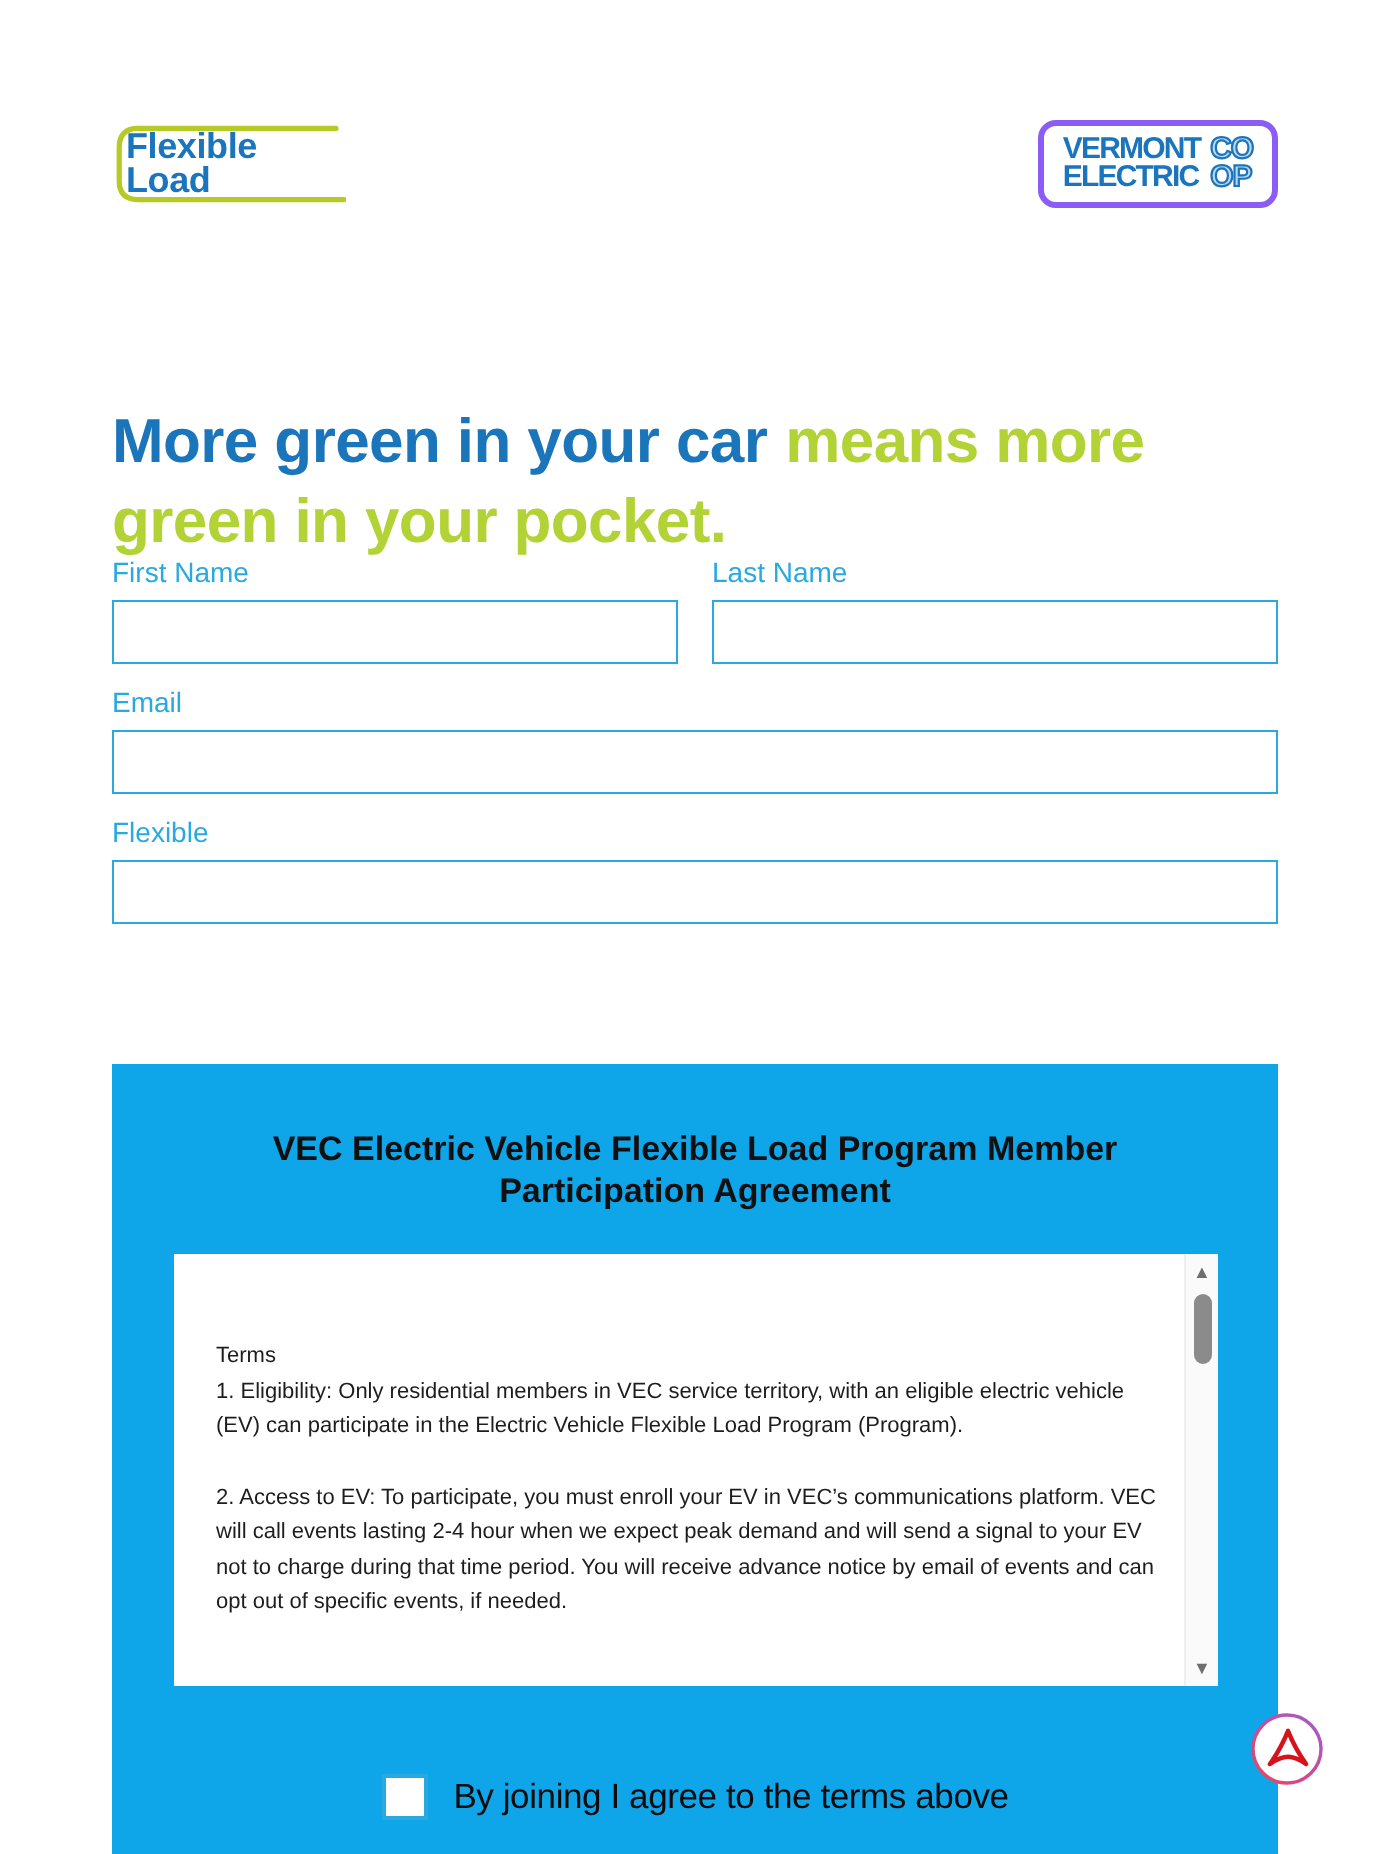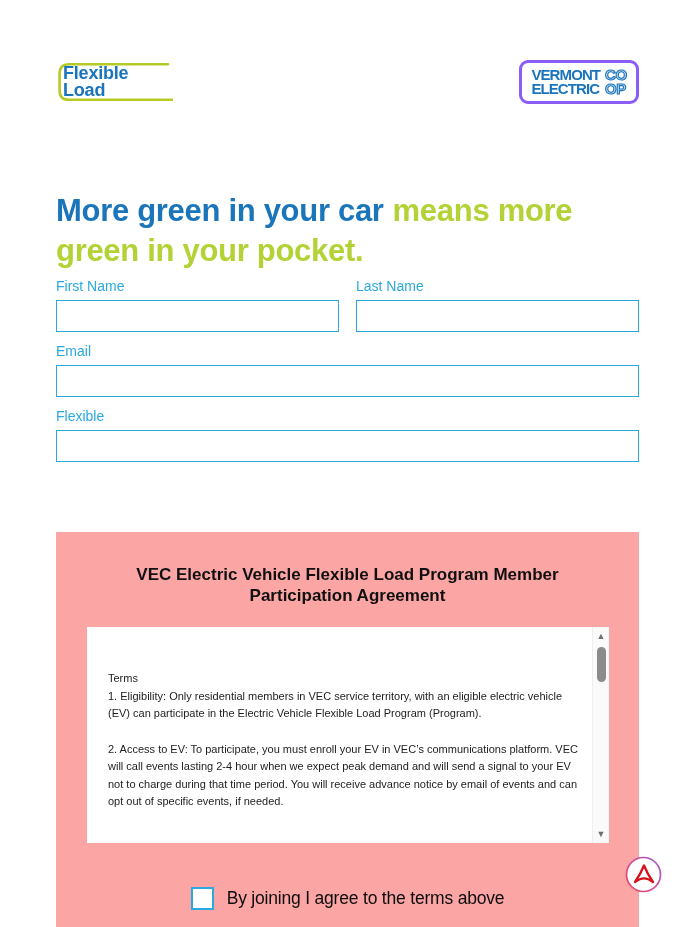--- a/index.html
+++ b/index.html
@@ -13,35 +13,35 @@
   .fl-text{position:absolute;left:6px;top:3px;color:#1a75bc;font-weight:bold;
     font-size:18px;line-height:17px;letter-spacing:-0.2px;}
   .vec-logo{position:absolute;left:519px;top:60px;width:120px;height:44px;
     border:3px solid #8b5cf6;border-radius:9px;box-sizing:border-box;
     display:flex;align-items:center;justify-content:center;gap:5px;background:#fff;}
   .vec-words{color:#1b75bc;font-weight:bold;font-size:15px;line-height:14px;
     letter-spacing:-0.9px;}
   .vec-coop{font-weight:bold;font-size:15px;line-height:14px;letter-spacing:-0.5px;
     color:#bcd8ee;-webkit-text-stroke:1.1px #1b75bc;}
   
-  .headline{position:absolute;left:56px;top:170px;width:600px;
+  .headline{position:absolute;left:56px;top:180px;width:600px;
     font-size:31px;font-weight:bold;line-height:40px;letter-spacing:-0.3px;}
   .headline .blue{color:#1b75bb;}
   .headline .green{color:#b2d235;}
   .headline .gap{margin-left:9px;}
   
   .form{position:absolute;left:56px;top:279px;width:583px;}
   .row2{display:flex;gap:17px;}
   .fgroup{margin-bottom:12px;flex:1;}
   .flabel{display:block;color:#2aa9e0;font-size:14px;line-height:15px;margin-bottom:6px;}
   .finput{display:block;width:100%;height:32px;box-sizing:border-box;
     border:1.5px solid #2aa9e0;border-radius:0;background:#fff;outline:none;
     font-size:15px;padding:0 8px;font-family:"Liberation Sans",sans-serif;color:#222;}
   
-  .panel{position:absolute;left:56px;top:532px;width:583px;height:395px;background:#fca5a5;}
+  .panel{position:absolute;left:56px;top:532px;width:583px;height:395px;background:#0ea5e9;}
   .panel-title{padding-top:32px;text-align:center;font-weight:bold;font-size:17px;
     line-height:21px;color:#101010;}
   .terms-box{position:absolute;left:31px;top:95px;width:522px;height:216px;background:#ffffff;overflow:hidden;}
   .terms-content{position:absolute;left:0;top:0;right:17px;bottom:0;overflow:hidden;
     padding:43px 0 0 21px;}
   .terms-text{width:470px;font-size:11px;line-height:17.5px;color:#1d1d1d;}
   .terms-text p{margin:0;}
   .terms-text p.p2{margin-top:18px;}
   
   .sbar{position:absolute;right:0;top:0;width:17px;height:216px;background:#fafafa;border-left:1px solid #efefef;box-sizing:border-box;}

